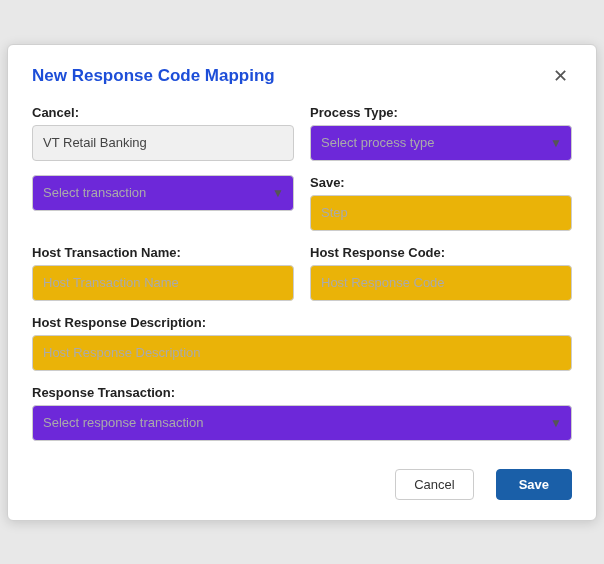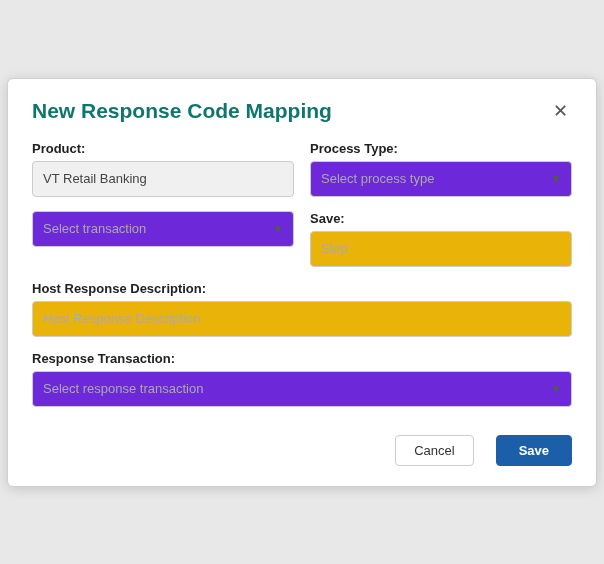--- a/index.html
+++ b/index.html
@@ -38,23 +38,23 @@
     }
 
     .modal-header {
       display: flex;
       align-items: center;
       justify-content: space-between;
       margin-bottom: 18px;
     }
 
     .modal-title {
-      font-size: 21px;
+      font-size: 17px;
       font-weight: 600;
-      color: #0f766e;
+      color: #1d4ed8;
     }
 
     .close-btn {
       background: none;
       border: none;
       cursor: pointer;
       color: #555;
       font-size: 18px;
       line-height: 1;
       padding: 2px 4px;
@@ -171,21 +171,21 @@
 <div class="modal-overlay">
   <div class="modal">
 
     <div class="modal-header">
       <span class="modal-title">New Response Code Mapping</span>
       <button class="close-btn">✕</button>
     </div>
 
     <div class="form-row">
       <div class="form-group">
-        <label class="form-label">Product:</label>
+        <label class="form-label">Cancel:</label>
         <input type="text" class="form-control readonly" readonly="" value="VT Retail Banking" style="">
       </div>
       <div class="form-group">
         <label class="form-label">Process Type:</label>
         <div class="select-wrapper">
           <select>
             <option value="" disabled="" selected="">Select process type</option>
           </select>
           <span class="select-arrow">▼</span>
         </div>
@@ -200,20 +200,30 @@
           </select>
           <span class="select-arrow">▼</span>
         </div>
       </div>
       <div class="form-group">
         <label class="form-label">Save:</label>
         <input type="text" class="form-control" placeholder="Step" style="">
       </div>
     </div>
 
+    <div class="form-row">
+      <div class="form-group">
+        <label class="form-label">Host Transaction Name:</label>
+        <input type="text" class="form-control" placeholder="Host Transaction Name" style="">
+      </div>
+      <div class="form-group">
+        <label class="form-label">Host Response Code:</label>
+        <input type="text" class="form-control" placeholder="Host Response Code" style="">
+      </div>
+    </div>
 
     <div class="form-row">
       <div class="form-group full-width">
         <label class="form-label">Host Response Description:</label>
         <input type="text" class="form-control" placeholder="Host Response Description" style="">
       </div>
     </div>
 
     <div class="form-row">
       <div class="form-group full-width">

